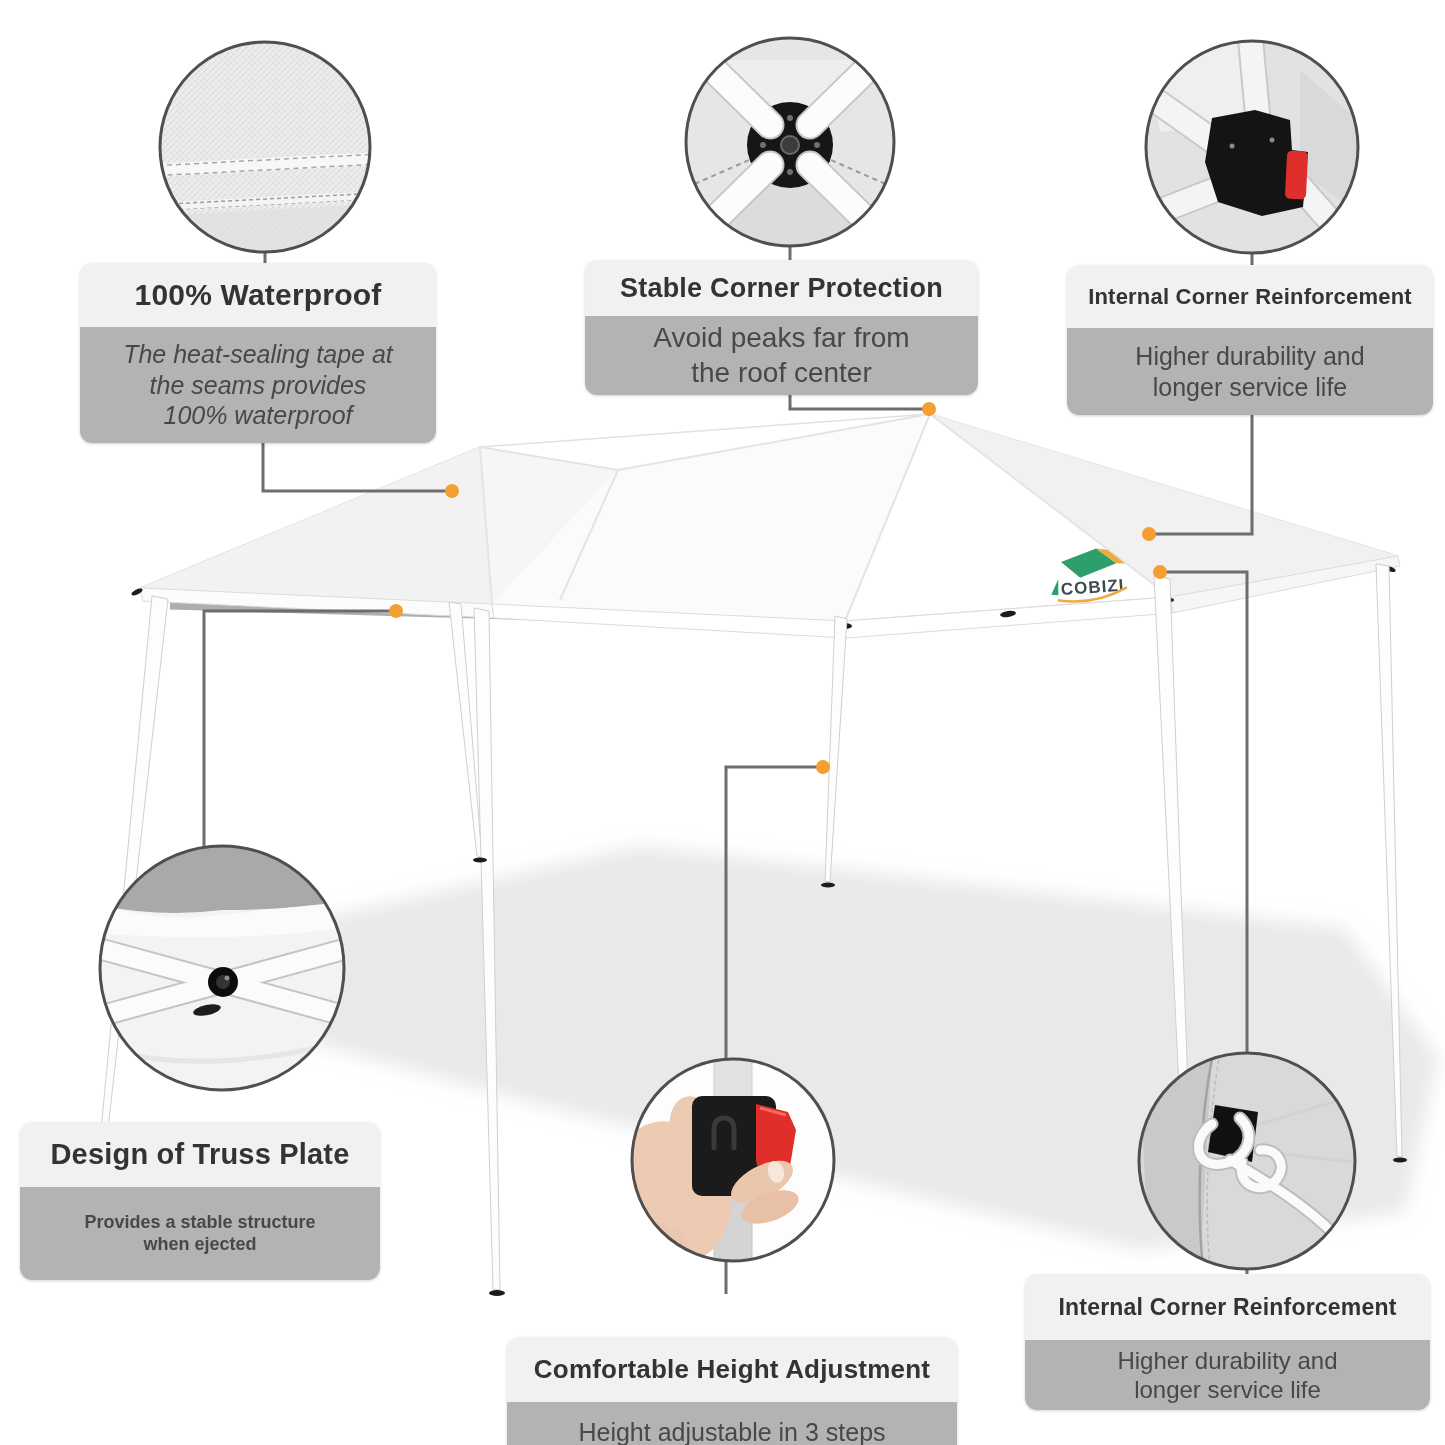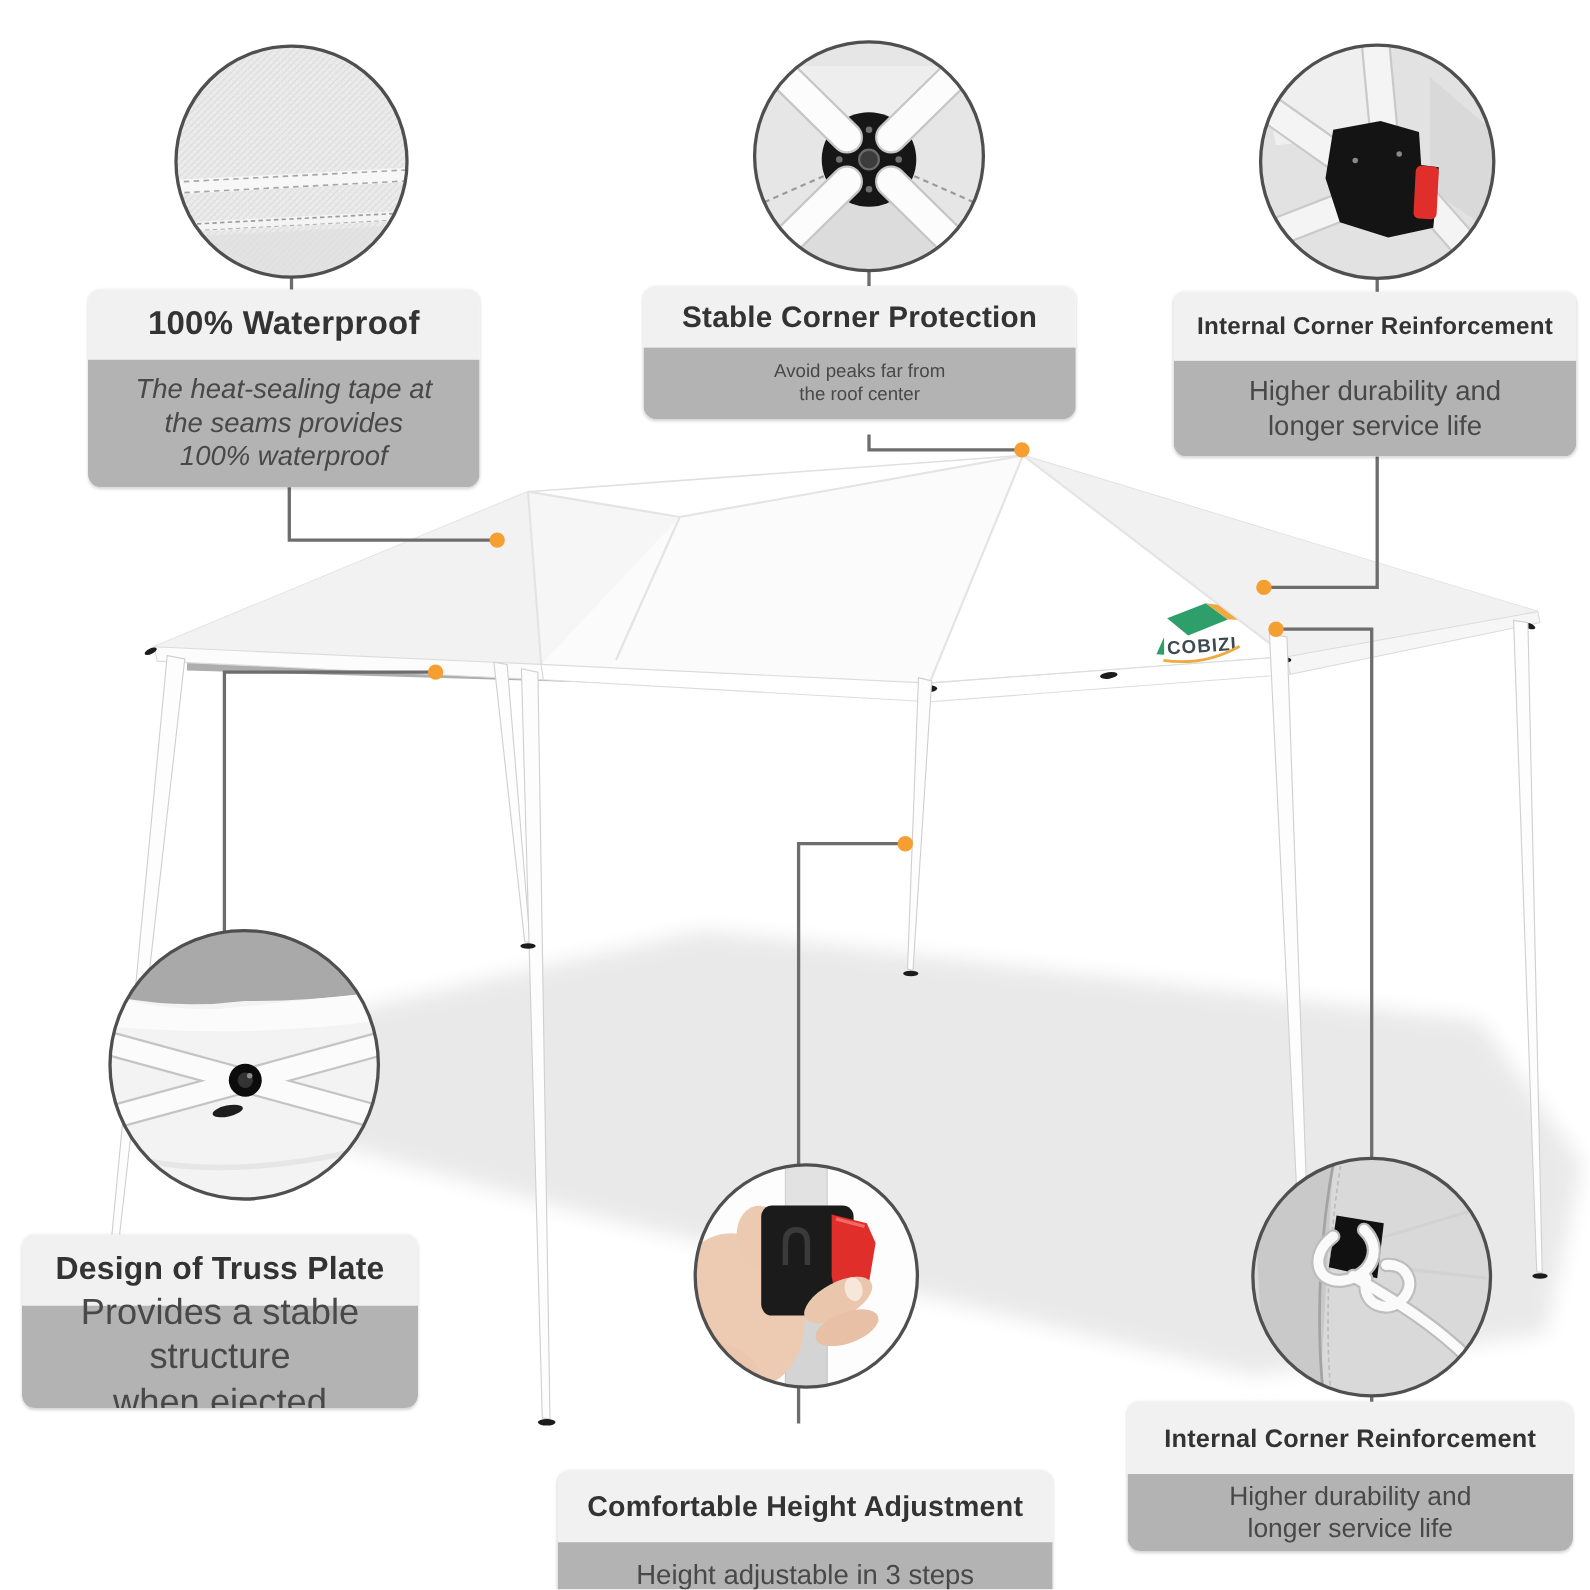--- a/index.html
+++ b/index.html
@@ -294,33 +294,33 @@
 
 <div class="callout" style="left:80px;top:263px;width:356px;">
   <div class="callout-title" style="height:64px;font-size:30px;">100% Waterproof</div>
   <div class="callout-body" style="height:116px;font-size:25px;font-style:italic;">The heat-sealing tape at
 the seams provides
 100% waterproof</div>
 </div>
 
 <div class="callout" style="left:585px;top:260px;width:393px;">
   <div class="callout-title" style="height:56px;font-size:27px;">Stable Corner Protection</div>
-  <div class="callout-body" style="height:65px;font-size:17px;">Avoid peaks far from
+  <div class="callout-body" style="height:79px;font-size:28px;">Avoid peaks far from
 the roof center</div>
 </div>
 
 <div class="callout" style="left:1067px;top:265px;width:366px;">
   <div class="callout-title" style="height:63px;font-size:22px;">Internal Corner Reinforcement</div>
   <div class="callout-body" style="height:87px;font-size:25px;">Higher durability and
 longer service life</div>
 </div>
 
 <div class="callout" style="left:20px;top:1122px;width:360px;">
   <div class="callout-title" style="height:65px;font-size:29px;">Design of Truss Plate</div>
-  <div class="callout-body" style="height:93px;font-size:33px;">Provides a stable structure
+  <div class="callout-body" style="height:93px;font-size:18px;font-weight:bold;">Provides a stable structure
 when ejected</div>
 </div>
 
 <div class="callout" style="left:507px;top:1337px;width:450px;">
   <div class="callout-title" style="height:65px;font-size:26px;">Comfortable Height Adjustment</div>
   <div class="callout-body" style="height:61px;font-size:25px;">Height adjustable in 3 steps</div>
 </div>
 
 <div class="callout" style="left:1025px;top:1274px;width:405px;">
   <div class="callout-title" style="height:66px;font-size:23px;">Internal Corner Reinforcement</div>

